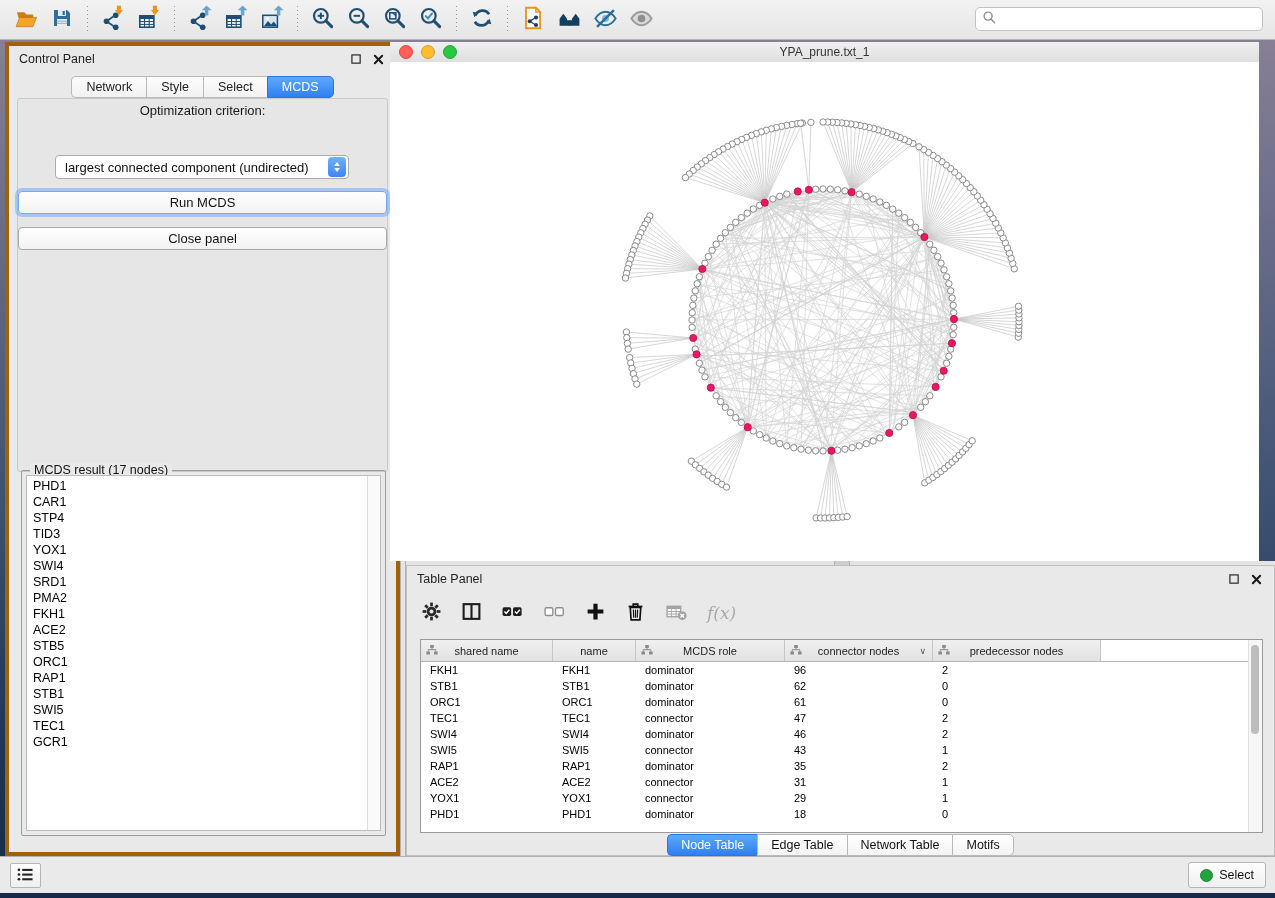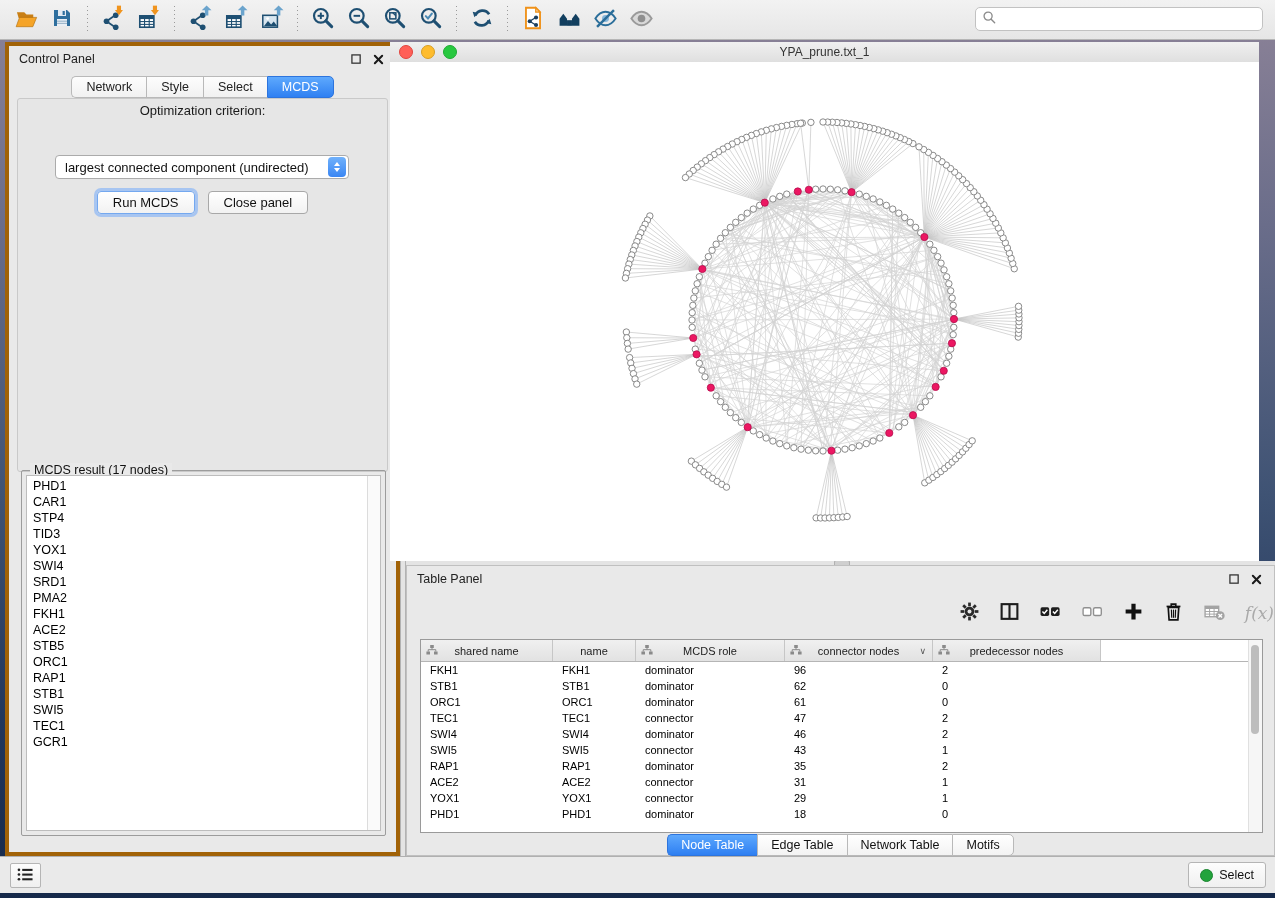--- a/index.html
+++ b/index.html
@@ -42,21 +42,21 @@
   .optlabel{text-align:center;font-size:13px;color:#1a1a1a;margin-top:4px;}
   .selectbox{position:absolute;left:37px;right:38px;top:56px;height:24px;background:#fff;
     border:1px solid #ababab;border-radius:4px;display:flex;align-items:center;box-sizing:border-box;}
   .selectbox .val{flex:1;font-size:13px;padding-left:9px;color:#111;white-space:nowrap;}
   .stepper{width:18px;height:20px;margin:1px 2px;border-radius:4px;
     background:linear-gradient(#70b1fb,#3a86f3);display:flex;flex-direction:column;
     align-items:center;justify-content:center;gap:2px;}
   .stepper i{width:0;height:0;border-left:3.5px solid transparent;border-right:3.5px solid transparent;}
   .stepper .up{border-bottom:4px solid #fff;}
   .stepper .dn{border-top:4px solid #fff;}
-  .btnrow{position:absolute;top:92px;left:0;right:0;display:flex;justify-content:center;gap:13px;}
+  .btnrow{position:absolute;top:92px;left:0;right:0;display:flex;justify-content:center;gap:13px;flex-direction:column;}
   .macbtn{font-size:13px;padding:3px 15px;background:linear-gradient(#ffffff,#f2f2f2);
     border:1px solid #a8a8a8;border-radius:4px;color:#111;font-family:"Liberation Sans",sans-serif;}
   .macbtn.focus{box-shadow:0 0 0 3px rgba(115,170,250,.55);border-color:#74a8ef;}
   .resultbox{position:absolute;left:12px;right:10px;top:424px;bottom:16px;
     border:1px solid #9c9c9c;border-radius:2px;}
   .resultbox .legend{position:absolute;top:-8px;left:8px;background:#e9e9e9;
     padding:0 4px;font-size:12.5px;color:#111;}
   .mcdslist{position:absolute;inset:4px;background:#fff;border:1px solid #bdbdbd;
     overflow:hidden;padding:2px 0 0 0;}
   .mcdslist .track{position:absolute;top:0;bottom:0;right:0;width:12px;background:#fafafa;border-left:1px solid #dcdcdc;}
@@ -75,21 +75,21 @@
   .light{width:12px;height:12px;border-radius:50%;}
   .light.red{background:#ff5f57;border:0.5px solid #e0443e;}
   .light.yel{background:#febc2e;border:0.5px solid #d89e24;}
   .light.grn{background:#28c840;border:0.5px solid #1eaa33;}
   .nettitle .t{position:absolute;left:0;right:0;text-align:center;font-size:12px;color:#333;}
   .netcanvas{position:absolute;left:0;top:20px;right:0;bottom:0;background:#fff;}
   .netcanvas svg{display:block;}
   
   .tpanel{position:absolute;left:406px;top:565px;width:869px;height:291px;
     background:#e9e9e9;border:1px solid #c0c0c0;box-sizing:border-box;}
-  .ttools{height:38px;margin-top:2px;display:flex;align-items:center;padding-left:14px;gap:19px;justify-content:flex-end;}
+  .ttools{height:38px;margin-top:2px;display:flex;align-items:center;padding-left:14px;gap:19px;}
   .ttbtn{background:none;border:none;padding:0;display:flex;align-items:center;justify-content:center;height:26px;}
   .fx{font-family:"DejaVu Serif",serif;font-style:italic;font-size:17px;color:#a9a9a9;}
   .tablebox{position:absolute;left:13px;right:11px;top:73px;height:192px;background:#fff;
     border:1px solid #9a9a9a;overflow:hidden;}
   .thead{display:flex;height:21px;border-bottom:1px solid #b5b5b5;}
   .th{position:relative;display:flex;align-items:center;justify-content:center;
     background:linear-gradient(#f0f0f0,#e2e2e2);border-right:1px solid #c6c6c6;
     font-size:11px;color:#222;box-sizing:border-box;flex:0 0 auto;}
   .th .treei{position:absolute;left:5px;top:5px;}
   .th .sort{position:absolute;right:6px;font-size:9px;color:#555;}

